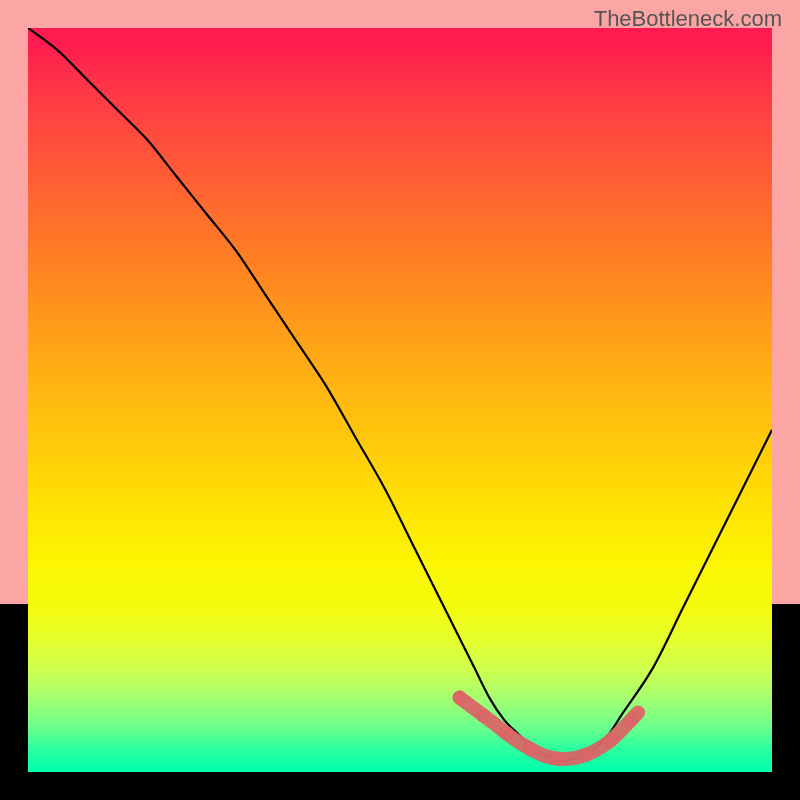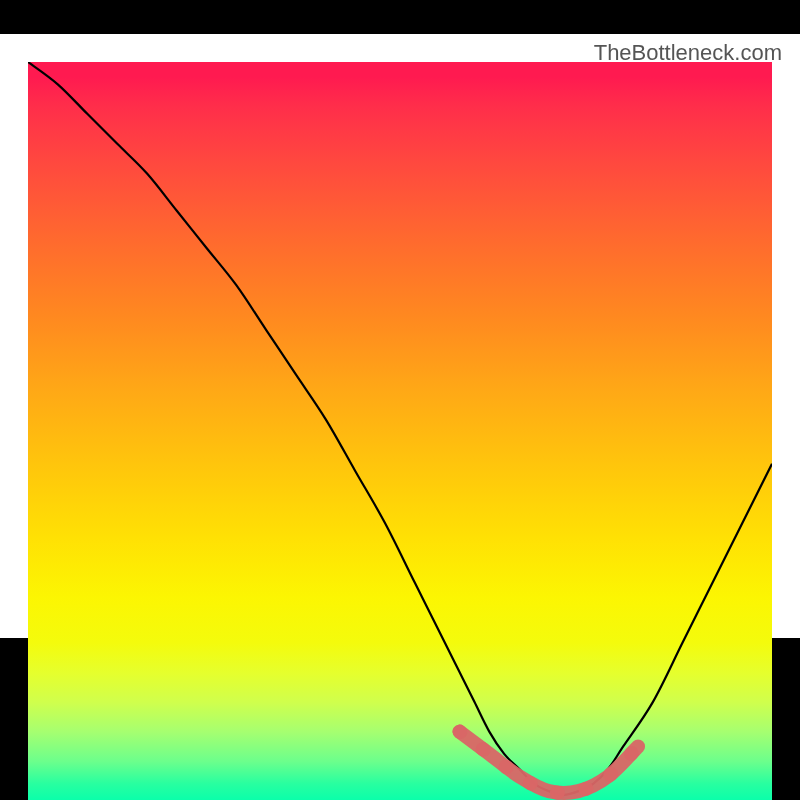--- a/index.html
+++ b/index.html
@@ -8,22 +8,21 @@
     width: 800px;
     height: 800px;
     background: #000;
     overflow: hidden;
     font-family: Arial, Helvetica, sans-serif;
   }
   .chart-container {
     position: relative;
     width: 800px;
     height: 604px;
-    background: #ffffff;
-    margin-top: 34px;
+    background: #fca5a5;
   }
   .plot-area {
     position: absolute;
     left: 28px;
     top: 28px;
     width: 744px;
     height: 744px;
     background: linear-gradient(to bottom,
       #ff1a50 0%,
       #ff1a50 2%,

